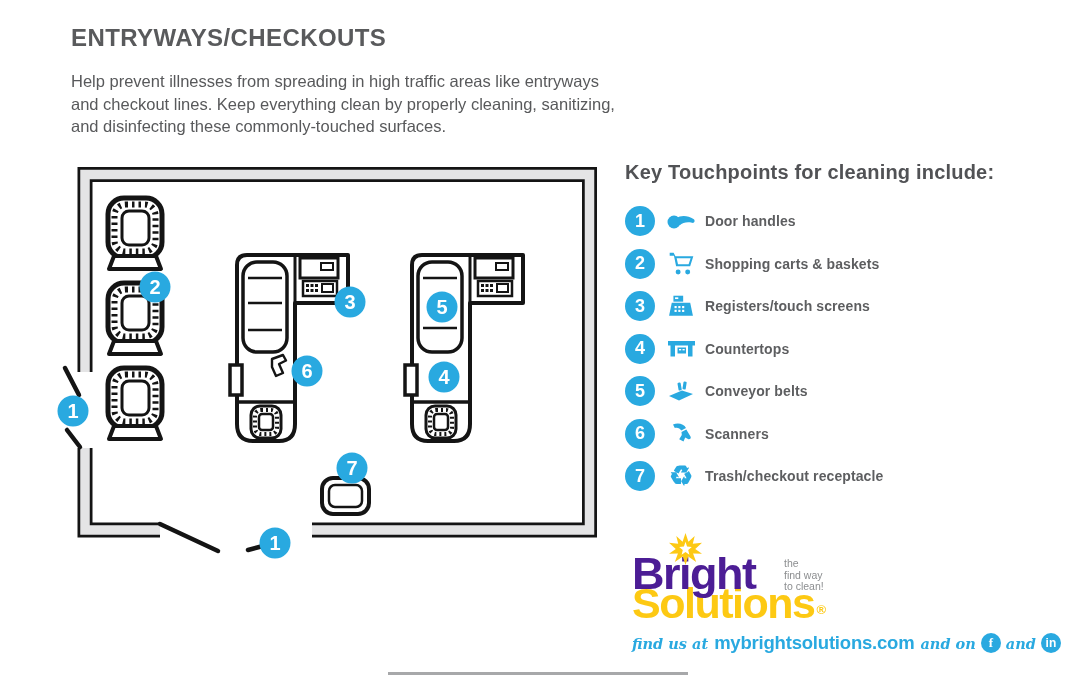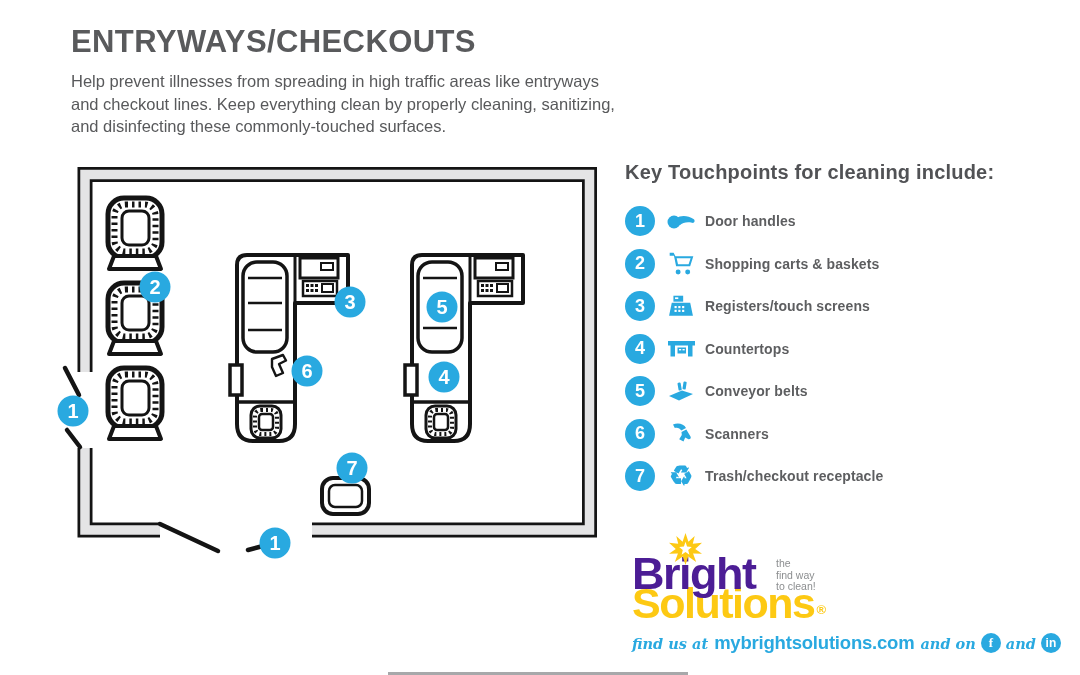--- a/index.html
+++ b/index.html
@@ -3,21 +3,21 @@
 <meta charset="utf-8">
 <style>
   html,body{margin:0;padding:0;}
   body{
     width:1080px;height:675px;position:relative;overflow:hidden;
     background:#ffffff;font-family:"Liberation Sans",sans-serif;
   }
   
   .title{
     position:absolute;left:71px;top:24px;
-    font-size:31px;font-weight:bold;letter-spacing:.4px;color:#595a5c;
+    font-size:24px;font-weight:bold;letter-spacing:.4px;color:#595a5c;
   }
   .desc{
     position:absolute;left:71px;top:70px;
     font-size:16.5px;line-height:22.5px;color:#58595b;
   }
   
   .plan{position:absolute;left:55px;top:150px;width:560px;height:420px;}
   
   .legend{position:absolute;left:625px;top:161px;width:400px;}
   .legend-heading{font-size:20px;font-weight:bold;color:#515255;letter-spacing:.2px;}
@@ -41,21 +41,21 @@
   .logo-line1{
     position:absolute;left:0;top:14px;z-index:2;
     font-size:45px;font-weight:bold;letter-spacing:-1.5px;color:#4c1d95;
   }
   .logo-line2{
     position:absolute;left:0;top:45px;
     font-size:43px;font-weight:bold;letter-spacing:-1.5px;color:#fdc913;white-space:nowrap;
   }
   .logo-reg{font-size:13px;letter-spacing:0;position:relative;top:-4px;left:2px;color:#fdc913;}
   .tagline{
-    position:absolute;left:144px;top:24px;
+    position:absolute;left:152px;top:24px;
     font-size:10.5px;line-height:11.5px;color:#8c8e90;
   }
   
   .footer{
     position:absolute;left:632px;top:630px;height:26px;
     display:flex;align-items:center;color:#29a9e0;white-space:nowrap;
   }
   .script{font-family:"DejaVu Serif",serif;font-style:italic;font-weight:bold;font-size:14.5px;}
   .site{font-size:18.5px;font-weight:bold;letter-spacing:-.2px;margin:0 6px;}
   .social{

